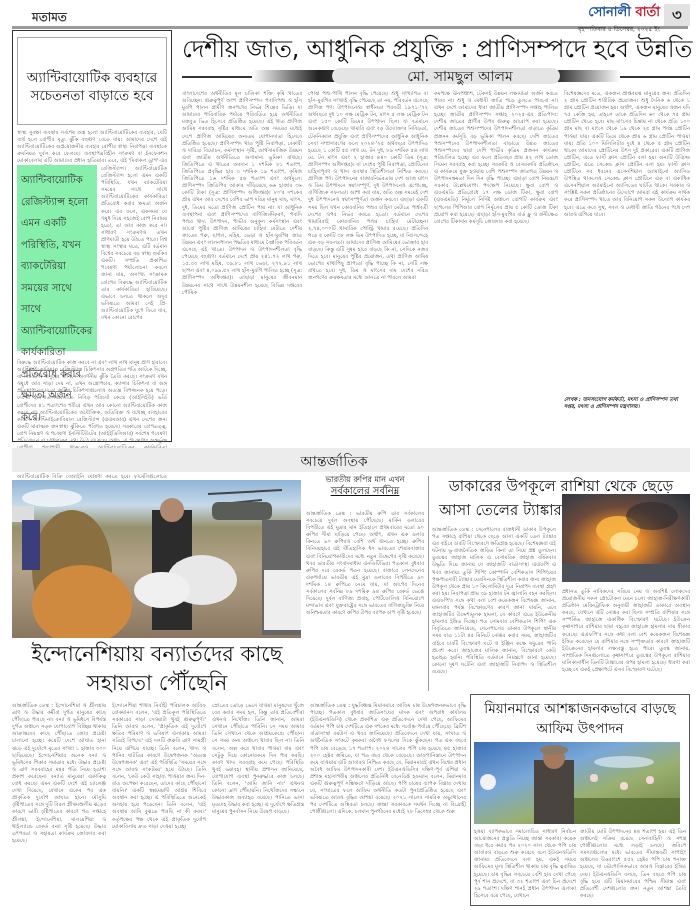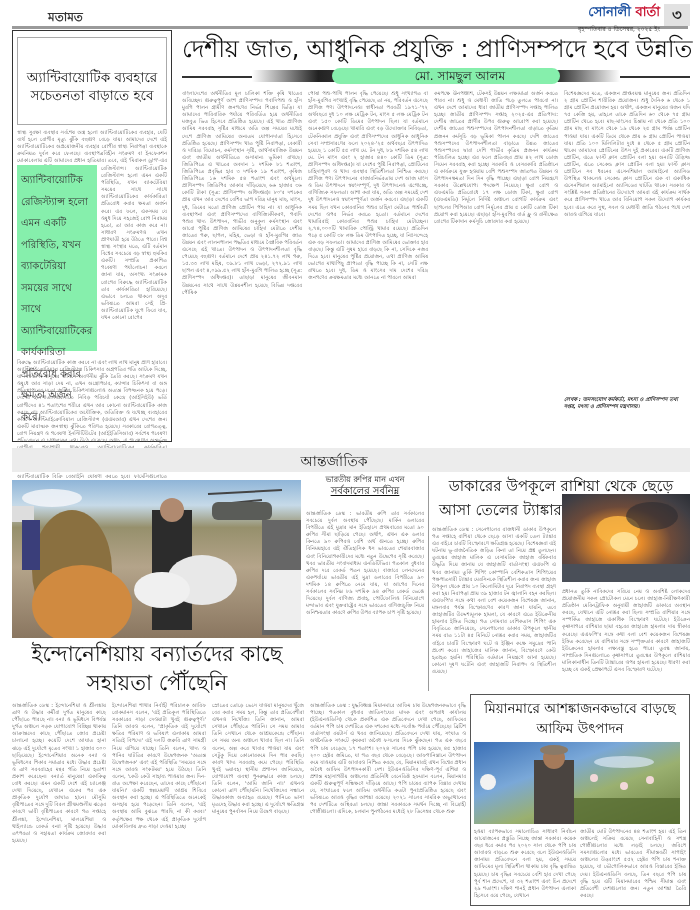--- a/index.html
+++ b/index.html
@@ -2,21 +2,21 @@
 <html><head>
 <meta charset="utf-8">
 <style>
   * { box-sizing: border-box; margin: 0; padding: 0; }
   html, body { width: 700px; height: 910px; background: #ffffff; overflow: hidden; }
   body { position: relative; font-family: "DejaVu Sans", sans-serif; color: #222; }
 
   .abs { position: absolute; }
 
   
-  .section-name { left: 48px; top: 8px; font-size: 12px; font-weight: bold; color: #333; }
+  .section-name { left: 32px; top: 8px; font-size: 12px; font-weight: bold; color: #333; }
   .masthead-rule { left: 12px; top: 26px; width: 676px; height: 3px; background: #9a9a9a; }
   .brand { left: 560px; top: 2px; width: 100px; text-align: right; }
   .brand-name { font-size: 13px; font-weight: bold; color: #1a4fa0; font-family: "DejaVu Serif", serif; }
   .brand-name .b2 { color: #c8102e; }
   .brand-date { font-size: 6px; color: #333; margin-top: 1px; }
   .page-num { left: 664px; top: 4px; width: 26px; height: 22px; background: #e2e2e2; font-size: 15px; font-weight: bold; text-align: center; line-height: 22px; color: #222; }
 
   
   .editorial { left: 12px; top: 30px; width: 160px; height: 412px; border: 1.5px solid #333; background: #fff; }
   .ed-head { height: 32px; position: relative; border-bottom: 1px solid #bbb; }
@@ -25,21 +25,21 @@
   .ed-headline { margin-top: 10px; text-align: center; font-size: 13.5px; line-height: 18px; color: #111; padding: 0 4px; }
   .ed-headline-box { border: 1px solid #aaa; margin: 6px 4px 2px 4px; padding: 20px 0; }
   .textblock { font-size: 5.2px; line-height: 7.1px; color: #555; text-align: justify; overflow: hidden; }
   .pull-quote { position: absolute; left: 4px; top: 122px; width: 80px; height: 186px; background: #86efac; padding: 4px 4px; font-size: 10px; line-height: 21.5px; color: #333; }
 
   
   .main-headline { left: 182px; top: 30px; width: 510px; font-size: 24px; color: #111; white-space: nowrap; letter-spacing: -0.3px; }
   .byline-bar { left: 182px; top: 68px; width: 508px; height: 16px; }
   .byline-bar .line { position: absolute; left: 0; right: 0; top: 8px; height: 1.5px; background: #333; }
   .byline-bar .grad { position: absolute; left: 70px; right: 70px; top: 2px; height: 12px; background: linear-gradient(90deg,#fff 0%,#222 18%,#555 40%,#555 60%,#222 82%,#fff 100%); }
-  .byline-bar .pill { position: absolute; left: 150px; right: 130px; top: 0; height: 16px; background: #86efac; border-radius: 10px; text-align: center; font-size: 12px; line-height: 16px; color: #222; padding-left: 28px; }
+  .byline-bar .pill { position: absolute; left: 150px; right: 130px; top: 0; height: 16px; background: #e5e5e5; border-radius: 10px; text-align: center; font-size: 14px; line-height: 16px; color: #222; padding-left: 28px; }
 
   .col { font-size: 5.2px; line-height: 7.1px; color: #555; text-align: justify; overflow: hidden; }
   .footnote { font-size: 5.2px; line-height: 7px; color: #222; font-weight: bold; font-style: italic; }
 
   
   .intl-bar { left: 12px; top: 448px; width: 678px; height: 24px; background: #ececec; }
   .intl-title { left: 0; top: 450px; width: 668px; text-align: center; font-size: 14px; color: #222; }
 
   .photo { overflow: hidden; }
   .photo-indo { left: 12px; top: 480px; width: 289px; height: 158px; background: linear-gradient(180deg,#8fb5d8 0%,#c6dae8 16%,#96906c 30%,#b4a48a 55%,#8a7660 100%); }

